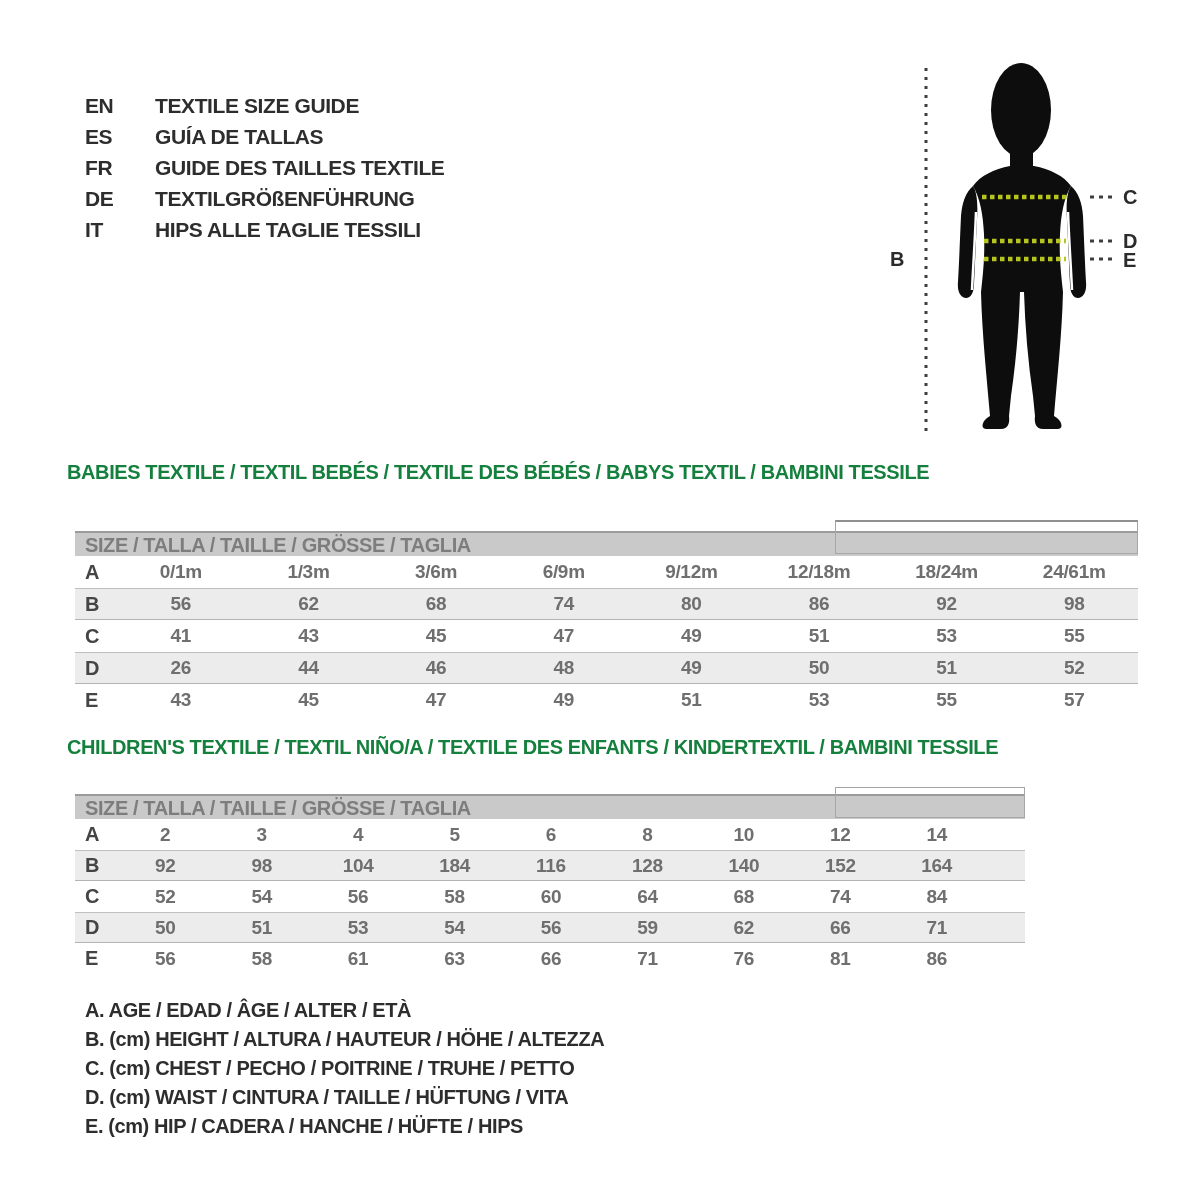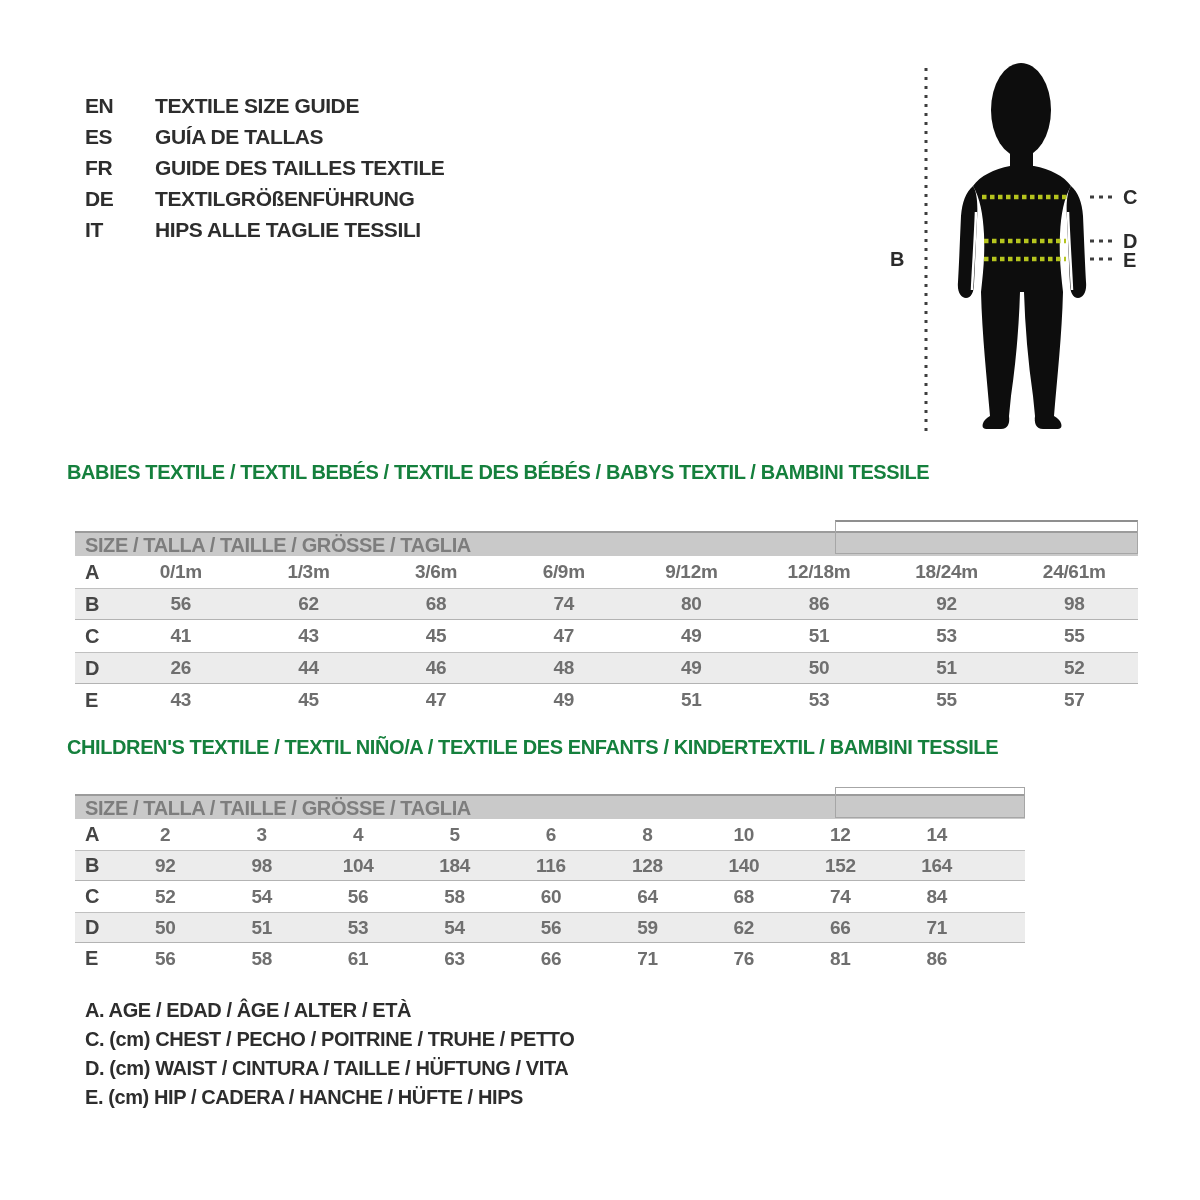--- a/index.html
+++ b/index.html
@@ -250,18 +250,19 @@
           <span class="cell">86</span>
         </div>
       </div>
   </div>
 
   <div class="hl" id="hl-babies"></div>
   <div class="hl" id="hl-children"></div>
 
   <div class="legend">
     <div class="legend-line">A. AGE / EDAD / ÂGE / ALTER / ETÀ</div>
+    <div class="legend-line">B. (cm) HEIGHT / ALTURA / HAUTEUR / HÖHE / ALTEZZA</div>
     <div class="legend-line">C. (cm) CHEST / PECHO / POITRINE / TRUHE / PETTO</div>
     <div class="legend-line">D. (cm) WAIST / CINTURA / TAILLE / HÜFTUNG / VITA</div>
     <div class="legend-line">E. (cm) HIP / CADERA / HANCHE / HÜFTE / HIPS</div>
   </div>
 
 </div>
 
 </body></html>

